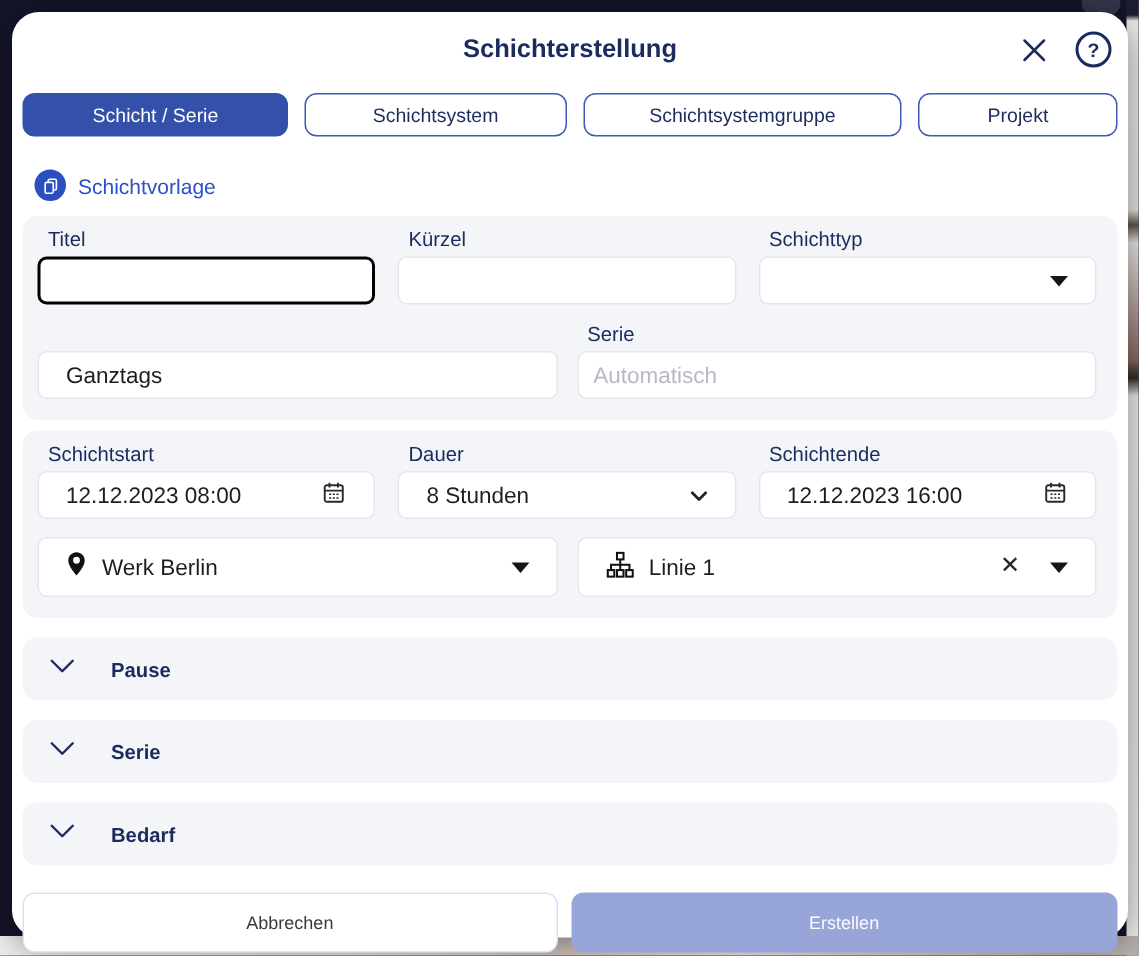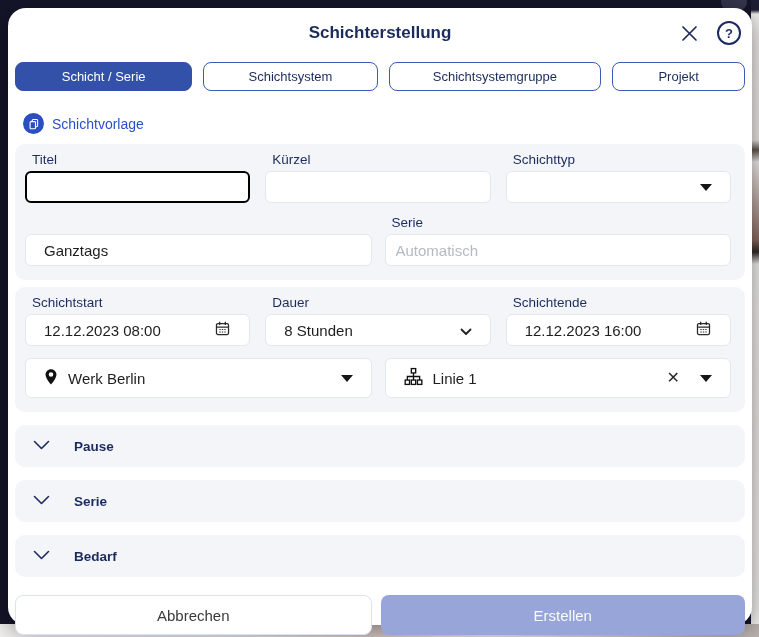--- a/index.html
+++ b/index.html
@@ -53,21 +53,21 @@
   .end{align-self:end;}
 
   
   .acc{height:42px;background:#f4f5f9;border-radius:10px;display:flex;align-items:center;
     padding:0 18px;margin-top:13px;cursor:pointer;}
   .acc:first-of-type{margin-top:18px;}
   .acc .lbl{margin-left:24px;font-size:13.5px;font-weight:600;color:#1b2b5e;}
 
   
   .footer{display:grid;grid-template-columns:357fr 365fr;gap:9px;margin-top:18px;}
-  .btn{height:40px;border-radius:8px;font-size:15px;display:flex;align-items:center;justify-content:center;
+  .btn{height:40px;border-radius:8px;font-size:12px;display:flex;align-items:center;justify-content:center;
     cursor:pointer;box-sizing:border-box;font-family:inherit;}
   .btn-cancel{background:#fff;border:1px solid #d8e2f8;color:#3a3a3a;}
   .btn-submit{background:#98a5d8;border:none;color:rgba(255,255,255,.95);}
 </style>
 </head>
 <body>
 
 <div class="bg-right"></div>
 <div class="bg-bottom"></div>
 <div class="bg-avatar"></div>

